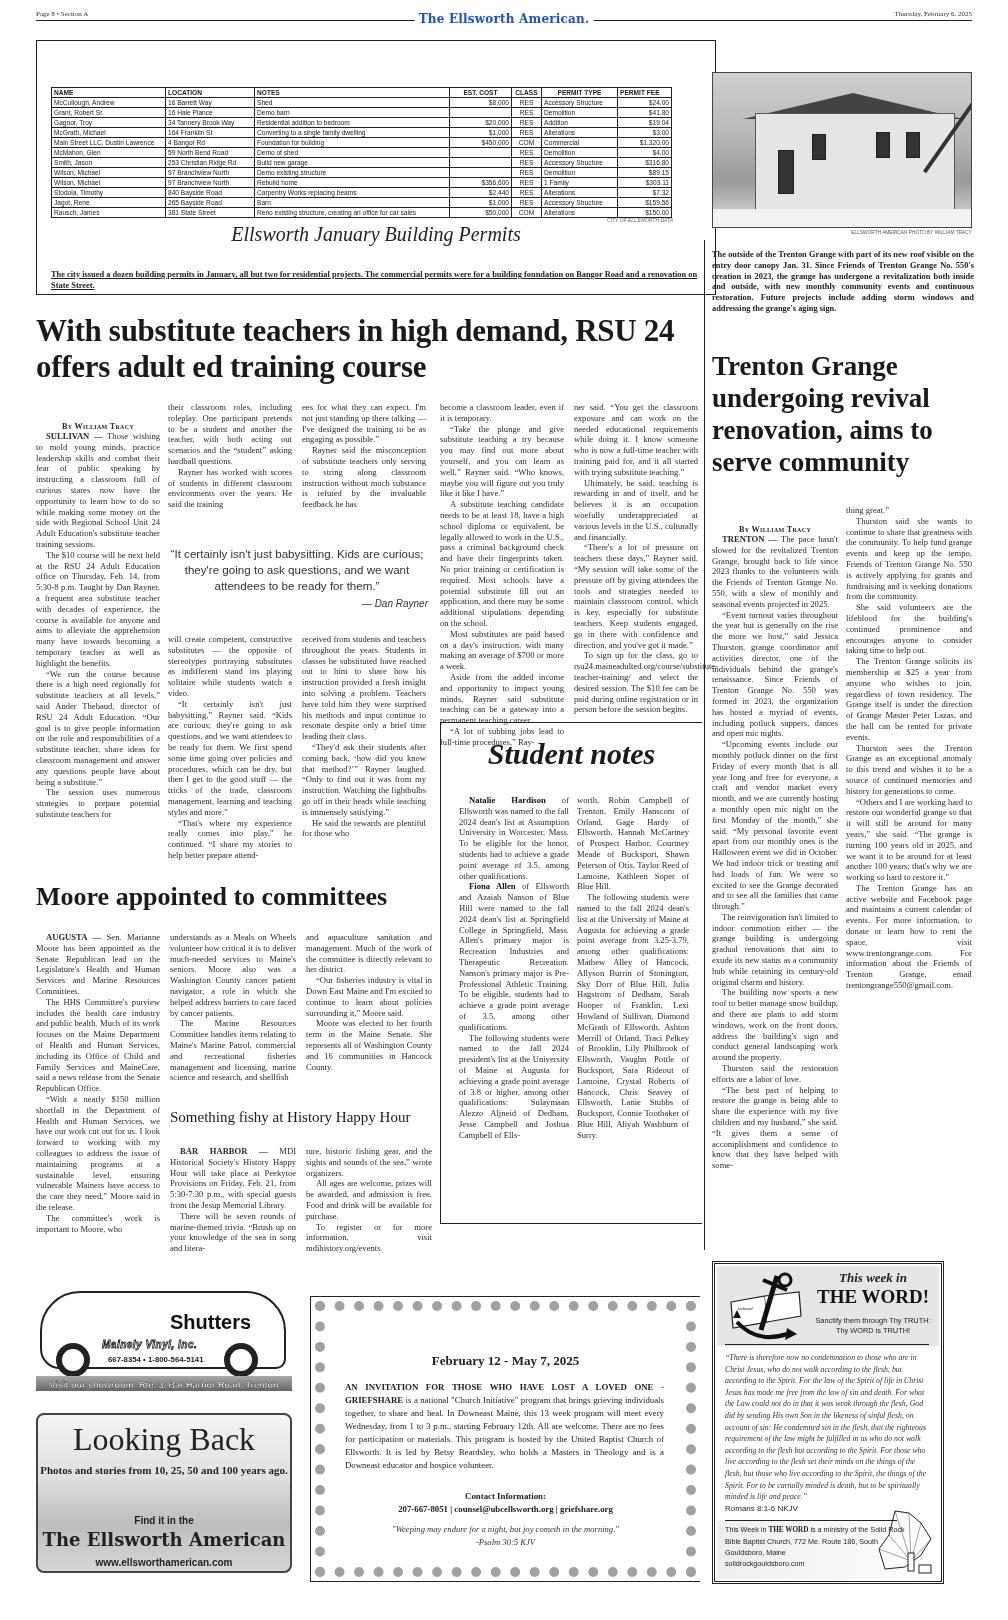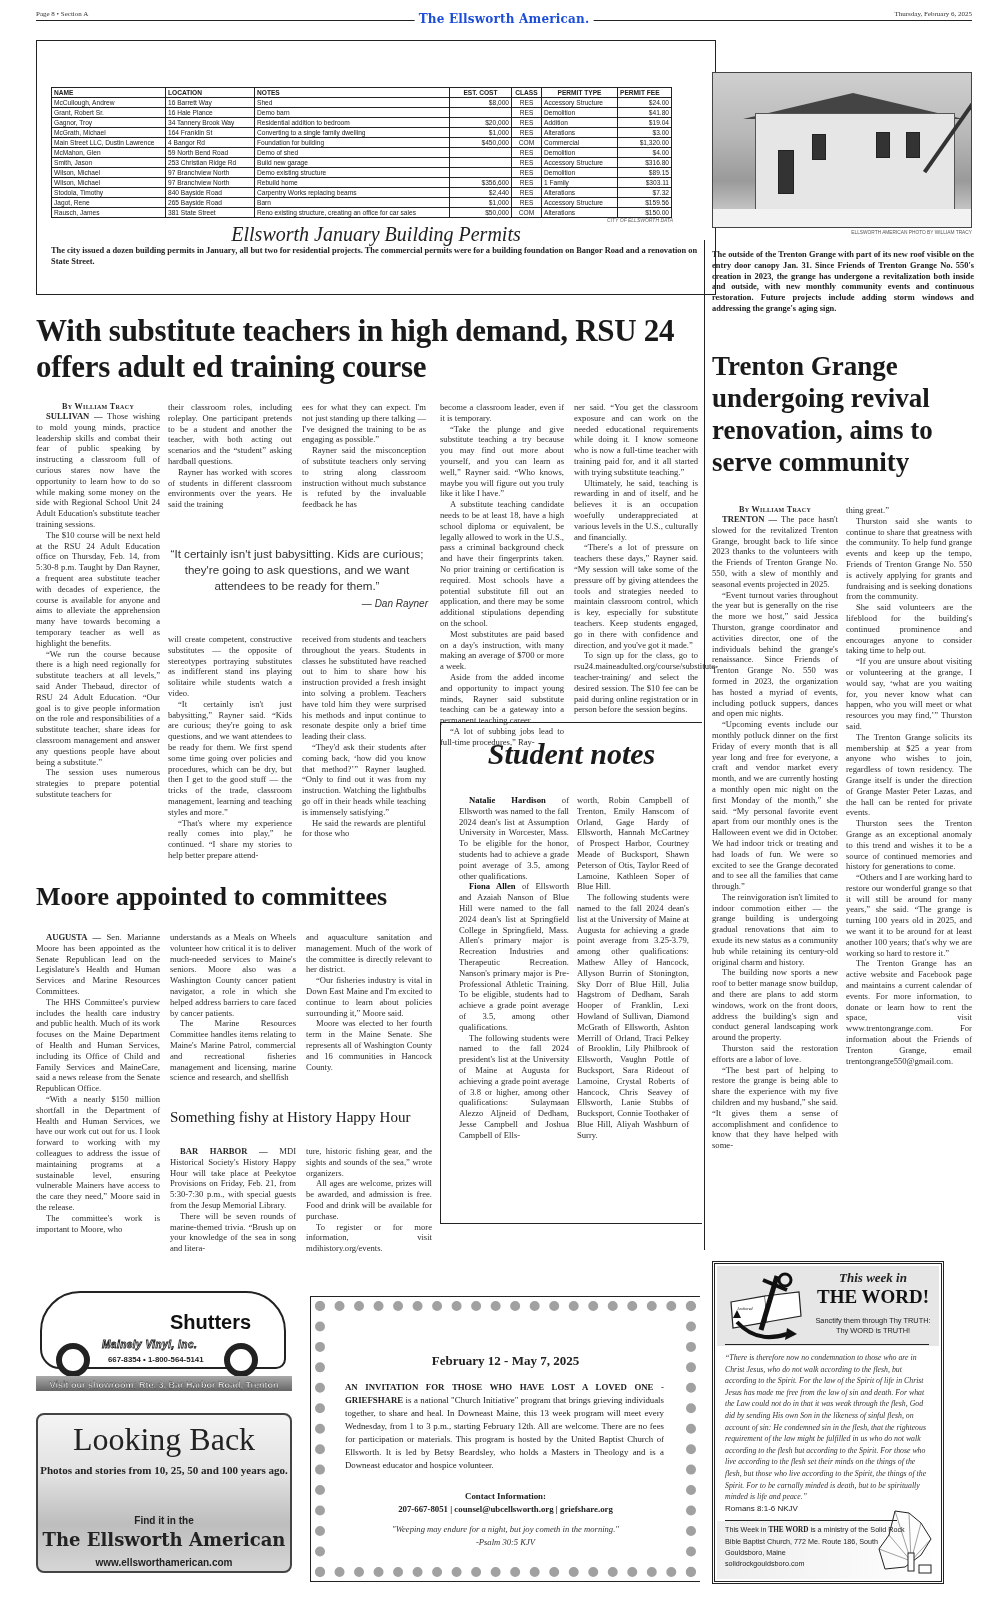--- a/index.html
+++ b/index.html
@@ -16,42 +16,42 @@
   
   .permits-box { left: 36px; top: 40px; width: 680px; height: 255px; border: 1.5px solid #222; }
   table.permits { position:absolute; left: 14px; top: 46px; border-collapse: collapse; font: 6.6px "Liberation Sans", sans-serif; color:#222; }
   table.permits td, table.permits th { border: 0.6px solid #222; padding: 0 2px; height: 9.6px; line-height: 9px; white-space: nowrap; }
   table.permits th { font-weight: bold; text-align: left; }
   table.permits { border: 1.4px solid #222; }
   .num { text-align: right; }
   .ctr { text-align: center; }
   .credit-city { position:absolute; right: 42px; top: 176px; font: italic 5px "Liberation Sans", sans-serif; color:#666; }
   .permits-title { position:absolute; left:0; right:0; top: 182px; text-align:center; font: italic 20px "Liberation Serif", serif; color:#222; }
-  .permits-cap { position:absolute; left: 14px; right: 16px; top: 204px; font: bold 8.4px "Liberation Serif", serif; line-height:11px; color:#222; }
+  .permits-cap { position:absolute; left: 14px; right: 16px; top: 228px; font: bold 8.4px "Liberation Serif", serif; line-height:11px; color:#222;text-decoration:underline; }
 
   
   .photo { left: 712px; top: 72px; width: 260px; height: 156px; background: linear-gradient(180deg,#cfcfcf 0%,#b8b8b8 40%,#9a9a9a 70%,#ddd 100%); border:1px solid #444; overflow:hidden; }
   .photo .building { position:absolute; left:42px; top:40px; width:200px; height:100px; background:#e6e6e6; border:1px solid #555; }
   .photo .roof { position:absolute; left:30px; top:20px; width:0; height:0; border-left:110px solid transparent; border-right:110px solid transparent; border-bottom:26px solid #444; }
   .photo .snow { position:absolute; left:0; right:0; bottom:0; height:18px; background:#f2f2f2; }
   .photo .win { position:absolute; width:14px; height:26px; background:#333; border:1px solid #222; }
   .photo .tree { position:absolute; right:10px; top:-10px; width:4px; height:120px; background:#333; transform:rotate(35deg); }
   .photo-credit { left: 712px; top: 230px; width: 260px; text-align:right; font: 4.8px "Liberation Sans", sans-serif; color:#555; }
   .grange-cap { left: 712px; top: 250px; width: 262px; font: bold 8.4px "Liberation Serif", serif; line-height:10.8px; color:#222; text-align: justify; }
 
   
   .hl-rsu { left: 36px; top: 313px; width: 660px; font: bold 31px "Liberation Serif", serif; line-height: 36px; color:#1a1a1a; letter-spacing:-0.3px; }
   .hl-trenton { left: 712px; top: 350px; width: 270px; font: bold 27px "Liberation Serif", serif; line-height: 32px; color:#1a1a1a; }
   .hl-moore { left: 36px; top: 882px; width: 400px; font: bold 26px "Liberation Serif", serif; line-height: 30px; color:#1a1a1a; }
   .hl-fishy { left: 170px; top: 1109px; width: 270px; font: 15px "Liberation Serif", serif; color:#1a1a1a; }
 
   .col { position:absolute; font: 8.6px "Liberation Serif", serif; line-height: 10.8px; color:#2a2a2a; text-align: justify; hyphens: auto; }
   .col p { text-indent: 10px; }
   .col p.noi { text-indent: 0; }
-  .byline { font: bold 8.2px "Liberation Serif", serif; font-variant: small-caps; text-align:center; letter-spacing:0.3px; }
+  .byline { font: bold 8.2px "Liberation Serif", serif; font-variant: small-caps; text-align:center; letter-spacing:0.3px;margin-top:20px; }
   .dateline { font-weight: bold; }
 
   .pullquote { left: 166px; top: 546px; width: 262px; font: 11.6px "Liberation Sans", sans-serif; line-height:16px; color:#333; text-align:center; }
   .pq-attr { left: 166px; top: 598px; width: 262px; text-align:right; font: italic 10px "Liberation Sans", sans-serif; color:#333; }
 
   
   .student-box { left: 440px; top: 722px; width: 262px; height: 502px; border: 1.5px solid #222; border-right:none; }
   .student-title { position:absolute; left:0; right:0; top: 14px; text-align:center; font: bold italic 30px "Liberation Serif", serif; color:#1a1a1a; }
   .student-box .col b { font-weight: bold; color:#111; }
 
@@ -303,21 +303,20 @@
   <p>“Upcoming events include our monthly potluck dinner on the first Friday of every month that is all year long and free for everyone, a craft and vendor market every month, and we are currently hosting a monthly open mic night on the first Monday of the month,” she said. “My personal favorite event apart from our monthly ones is the Halloween event we did in October. We had indoor trick or treating and had loads of fun. We were so excited to see the Grange decorated and to see all the families that came through.”</p>
   <p>The reinvigoration isn't limited to indoor commotion either — the grange building is undergoing gradual renovations that aim to exude its new status as a community hub while retaining its century-old original charm and history.</p>
   <p>The building now sports a new roof to better manage snow buildup, and there are plans to add storm windows, work on the front doors, address the building's sign and conduct general landscaping work around the property.</p>
   <p>Thurston said the restoration efforts are a labor of love.</p>
   <p>“The best part of helping to restore the grange is being able to share the experience with my five children and my husband,” she said. “It gives them a sense of accomplishment and confidence to know that they have helped with some-</p>
 </div>
 <div class="col" style="left:846px;top:505px;width:126px;">
   <p class="noi">thing great.”</p>
   <p>Thurston said she wants to continue to share that greatness with the community. To help fund grange events and keep up the tempo, Friends of Trenton Grange No. 550 is actively applying for grants and fundraising and is seeking donations from the community.</p>
   <p>She said volunteers are the lifeblood for the building's continued prominence and encourages anyone to consider taking time to help out.</p>
-  <p>“If you are unsure about visiting or volunteering at the grange, I would say, ‘what are you waiting for, you never know what can happen, who you will meet or what resources you may find,’” Thurston said.</p>
   <p>The Trenton Grange solicits its membership at $25 a year from anyone who wishes to join, regardless of town residency. The Grange itself is under the direction of Grange Master Peter Lazas, and the hall can be rented for private events.</p>
   <p>Thurston sees the Trenton Grange as an exceptional anomaly to this trend and wishes it to be a source of continued memories and history for generations to come.</p>
   <p>“Others and I are working hard to restore our wonderful grange so that it will still be around for many years,” she said. “The grange is turning 100 years old in 2025, and we want it to be around for at least another 100 years; that's why we are working so hard to restore it.”</p>
   <p>The Trenton Grange has an active website and Facebook page and maintains a current calendar of events. For more information, to donate or learn how to rent the space, visit www.trentongrange.com. For information about the Friends of Trenton Grange, email trentongrange550@gmail.com.</p>
 </div>
 
 <div class="abs hl-moore">Moore appointed to committees</div>
 <div class="col" style="left:36px;top:932px;width:124px;">
   <p><span class="dateline">AUGUSTA —</span> <span>Sen. Marianne Moore has been appointed as the Senate Republican lead on the Legislature's Health and Human Services and Marine Resources Committees.</span></p>
   <p>The HHS Committee's purview includes the health care industry and public health. Much of its work focuses on the Maine Department of Health and Human Services, including its Office of Child and Family Services and MaineCare, said a news release from the Senate Republican Office.</p>

